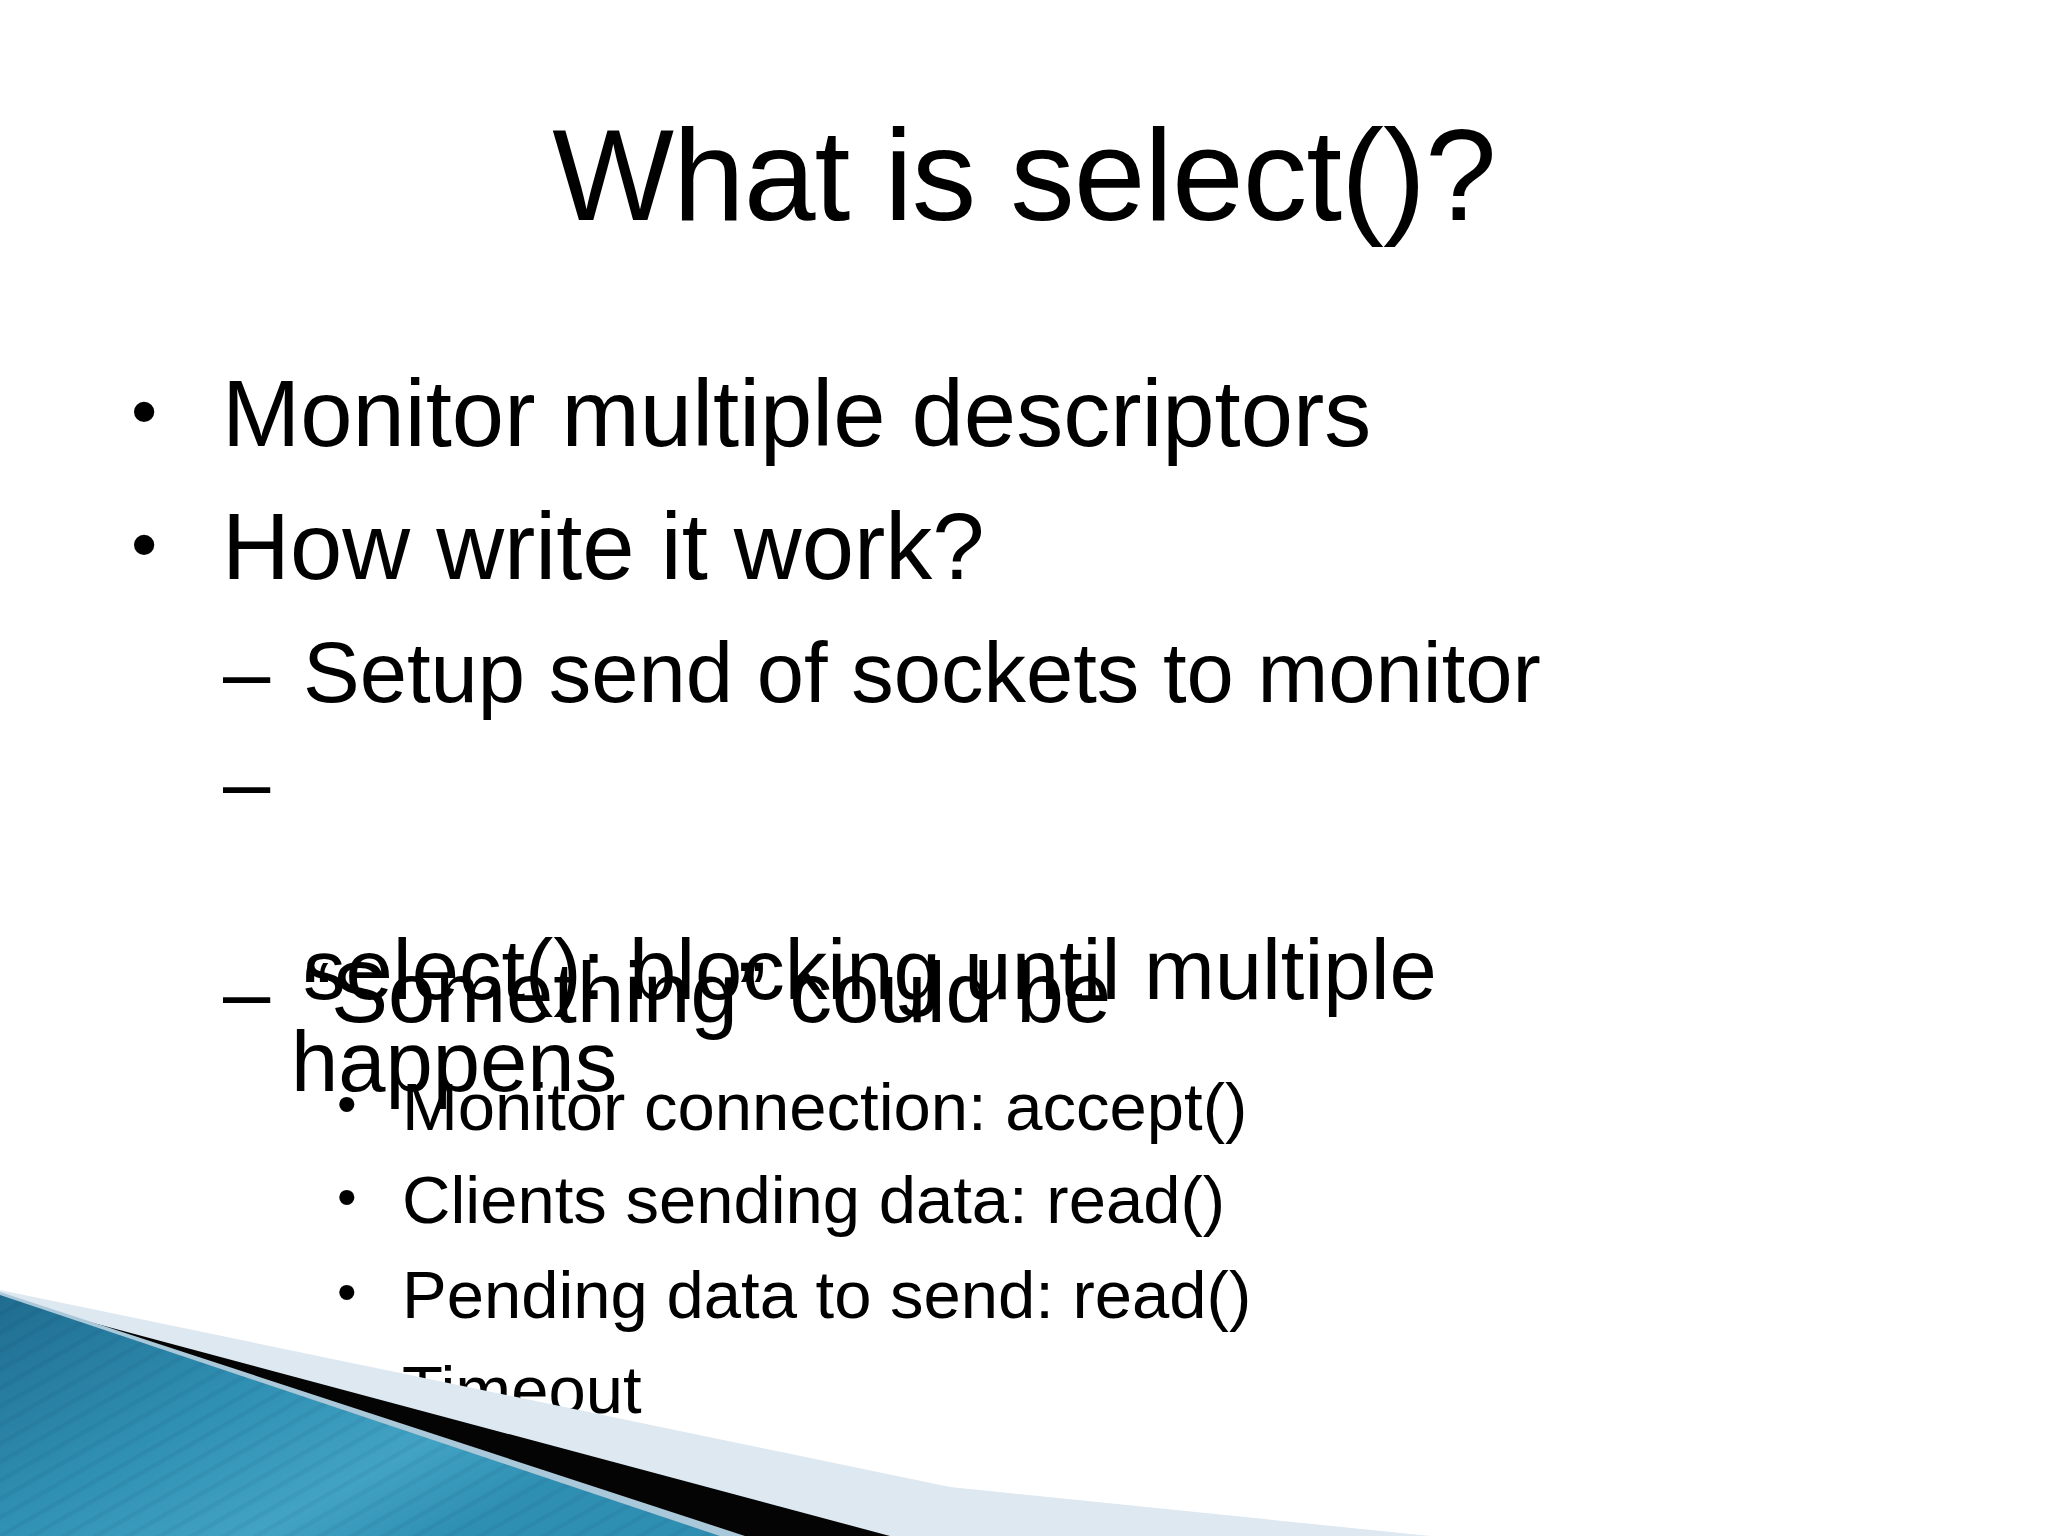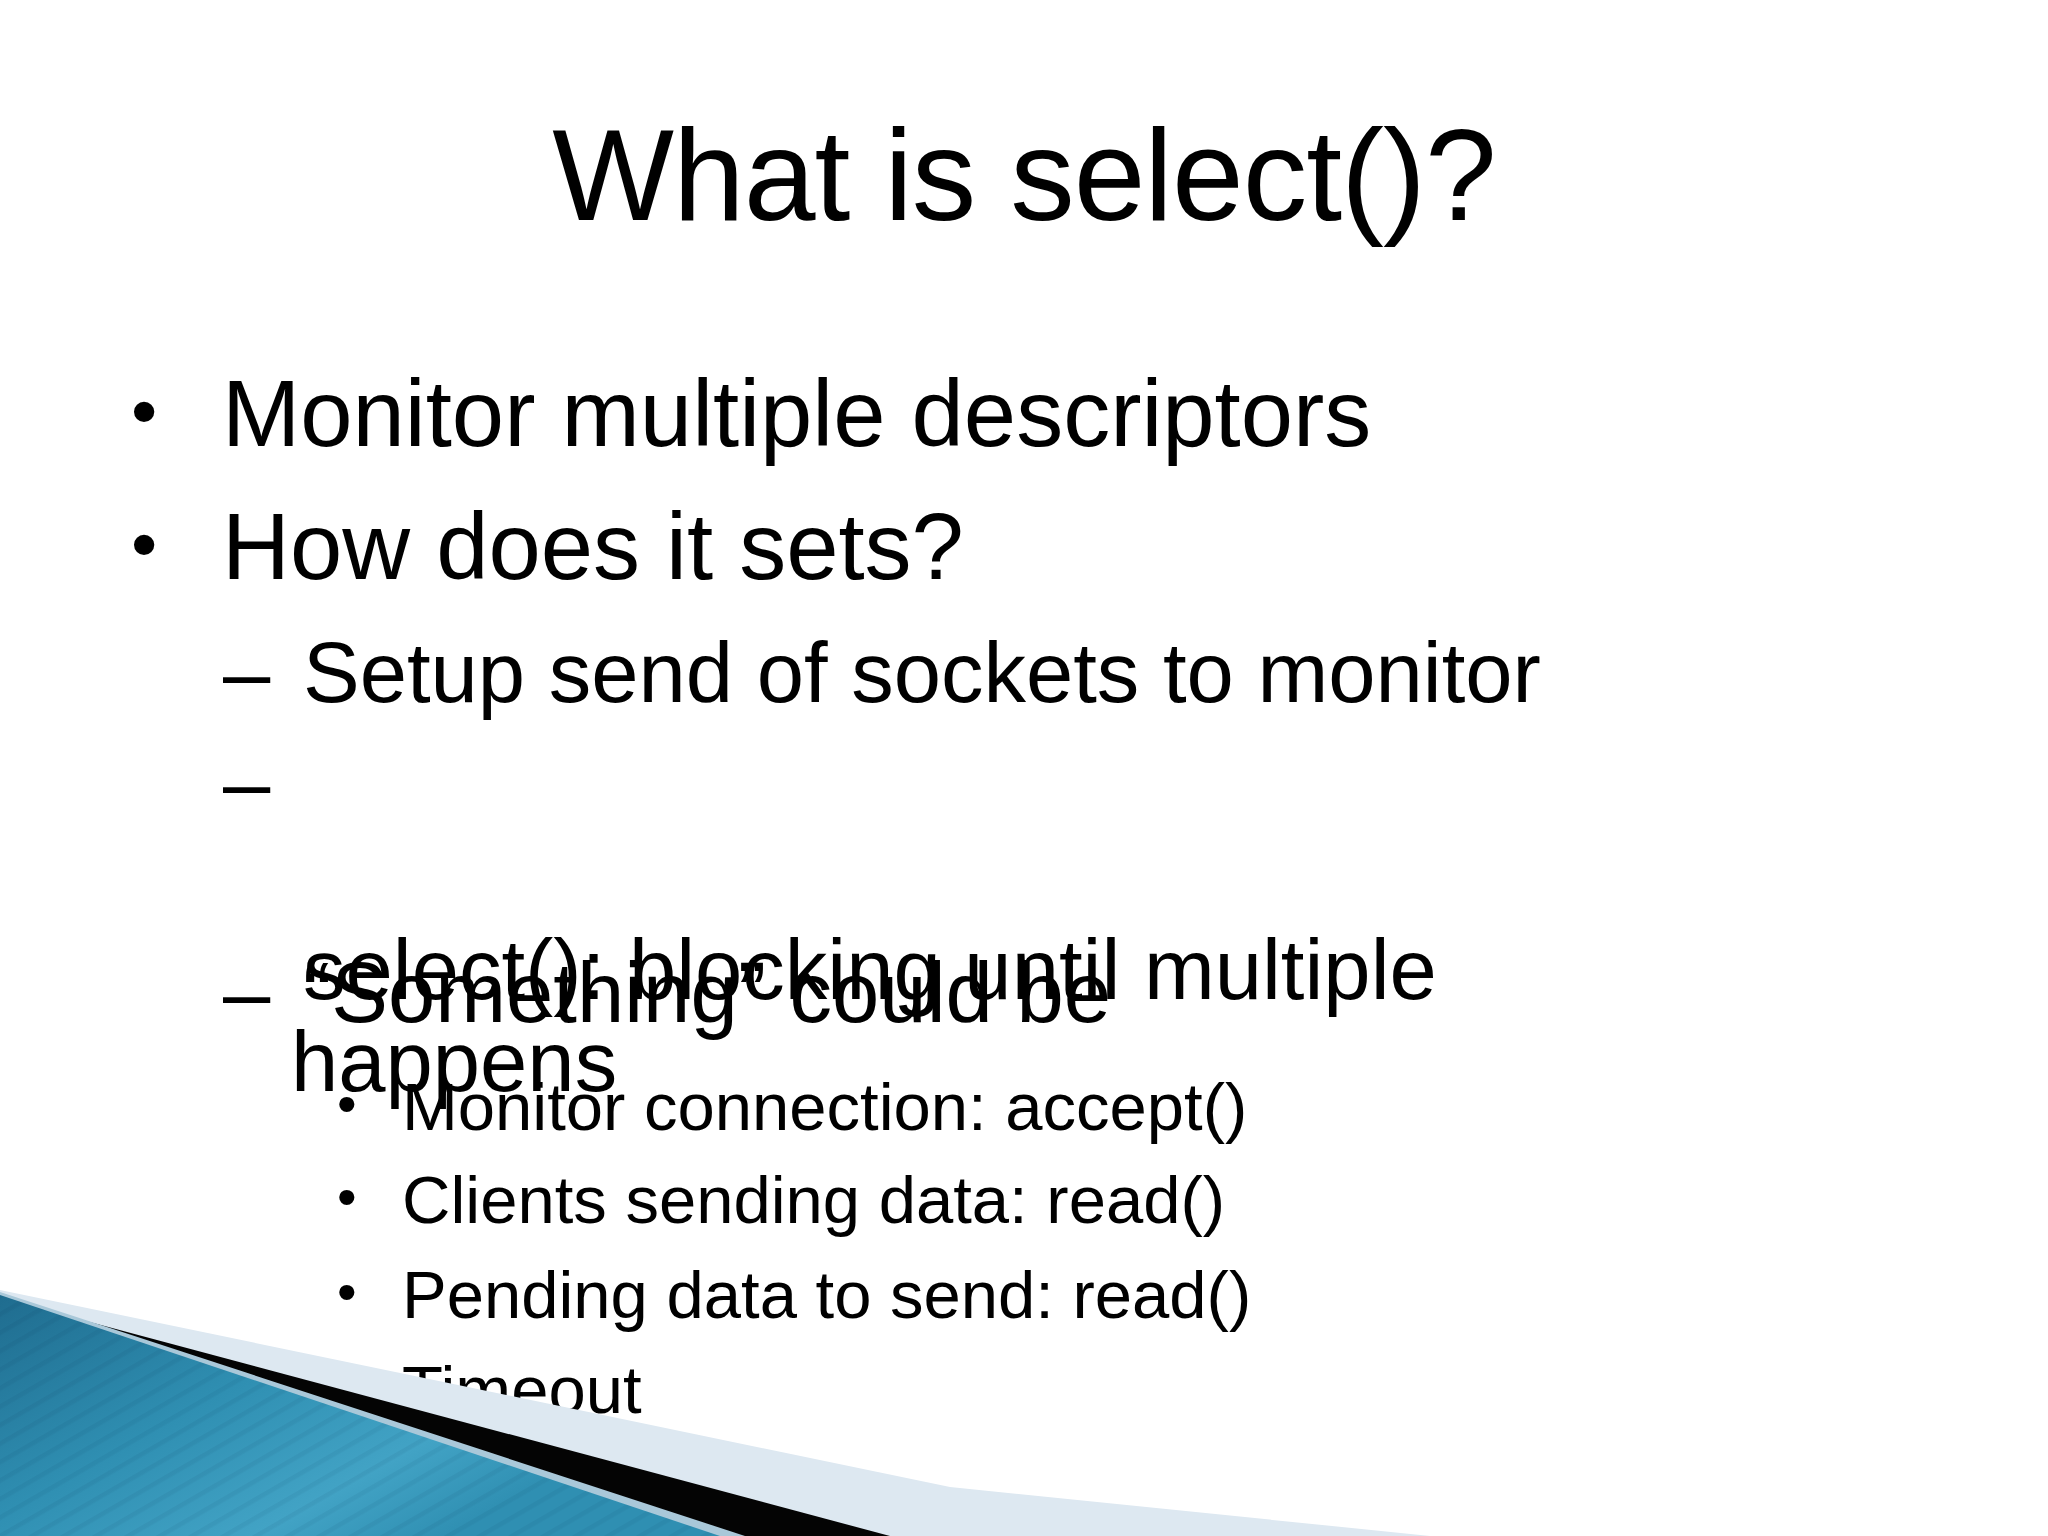--- a/index.html
+++ b/index.html
@@ -64,21 +64,21 @@
 
   <div class="title">What is select()?</div>
 
   <div class="line l1" style="top:367px">
     <span class="mk">•</span>
     <span class="txt">Monitor multiple descriptors</span>
   </div>
 
   <div class="line l1" style="top:500px">
     <span class="mk">•</span>
-    <span class="txt">How does it sets?</span>
+    <span class="txt">How write it work?</span>
   </div>
 
   <div class="line l2" style="top:630px">
     <span class="mk">–</span>
     <span class="txt">Setup send of sockets to monitor</span>
   </div>
 
   <div class="line l2 wrap" style="top:740px">
     <span class="mk">–</span>
     <span class="txt">select(): blocking until multiple

